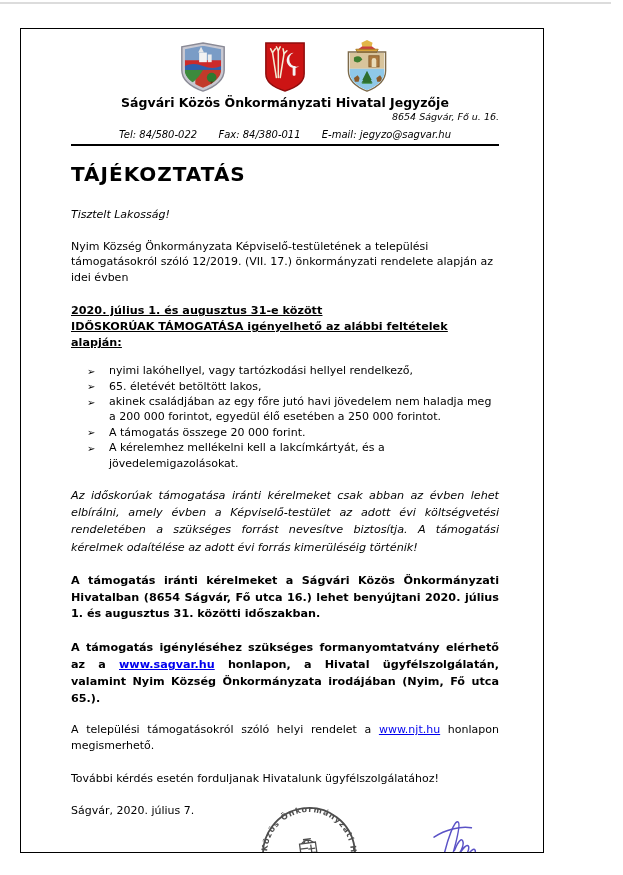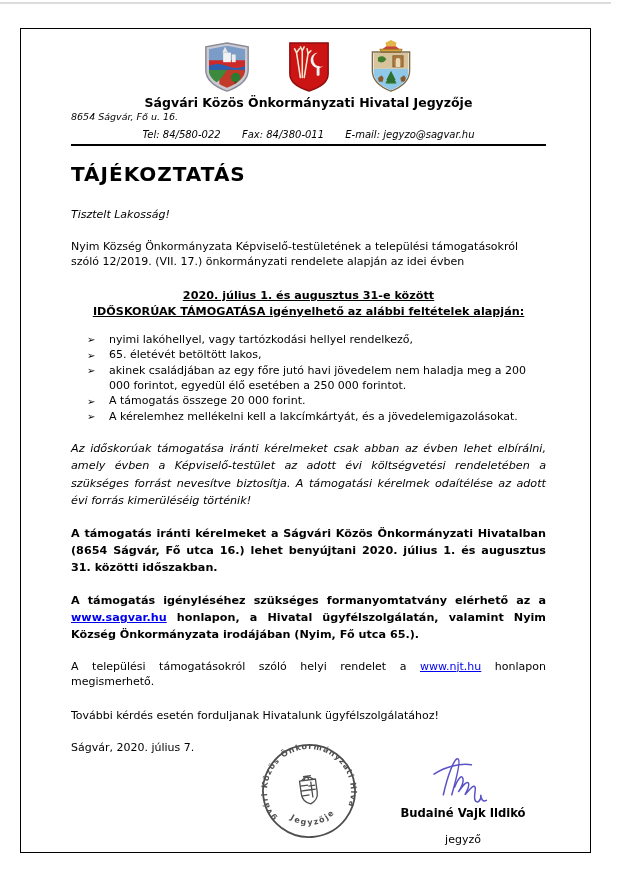--- a/index.html
+++ b/index.html
@@ -4,38 +4,38 @@
 <style>
   html,body { margin:0; padding:0; }
   body {
     width:623px; height:875px; position:relative;
     background:#ffffff; color:#000;
     font-family:"DejaVu Sans","Liberation Sans",sans-serif;
     overflow:hidden;
   }
   .top-edge { position:absolute; top:2px; left:0; width:611px; height:2px; background:#dcdcdc; }
   .frame {
-    position:absolute; left:20px; top:28px; width:571px; height:825px;
+    position:absolute; left:20px; top:28px; width:524px; height:825px;
     border:1.5px solid #000; box-sizing:border-box; overflow:hidden; background:#fff;
   }
   .content { padding:0 44px 0 50px; }
 
   
   .arms-row { display:flex; justify-content:center; align-items:flex-end; gap:32px; padding-top:10px; height:54px; }
   .arms-row svg { display:block; }
   .org-name { text-align:center; font-weight:bold; font-size:12.5px; line-height:14px; margin-top:3px; }
-  .org-address { text-align:left; font-style:italic; font-size:9.5px; line-height:11px; margin-top:1px; }
+  .org-address { text-align:right; font-style:italic; font-size:9.5px; line-height:11px; margin-top:1px; }
   .org-contact { text-align:center; font-style:italic; font-size:10px; line-height:12px; margin-top:7px; padding-bottom:3px; border-bottom:2.5px solid #000; }
   .org-contact span { display:inline-block; margin:0 9px; }
 
   
   .doc-title { font-weight:bold; font-size:20px; letter-spacing:1px; margin-top:16px; }
   .salutation { font-style:italic; font-size:11px; margin-top:22px; }
   .para { font-size:11px; line-height:15.4px; margin-top:18px; }
-  .center-heading { text-align:center; font-weight:bold; font-size:11.2px; line-height:16px; margin-top:18px;text-decoration:underline; }
+  .center-heading { text-align:left; font-weight:bold; font-size:11.2px; line-height:16px; margin-top:18px;text-decoration:underline; }
   .center-heading .uline { text-decoration:underline; }
   ul.bullets { list-style:none; margin:12px 0 0 0; padding:0 0 0 16px; }
   ul.bullets li { position:relative; padding-left:22px; font-size:11px; line-height:15.4px; }
   ul.bullets li .marker { position:absolute; left:0; top:0.5px; font-size:10px; }
   .italic-note { font-style:italic; font-size:11.2px; line-height:17.2px; margin-top:16px; text-align:justify; }
   .bold-para { font-weight:bold; font-size:11.2px; line-height:16.8px; margin-top:17px; text-align:justify; }
   .decree-para { font-size:11px; line-height:15.4px; margin-top:15px; text-align:justify; }
   .plain-line { font-size:11px; margin-top:19px; }
   .dateline { font-size:11px; margin-top:19px; }
   a.doc-link { color:#0000ee; text-decoration:underline; cursor:pointer; }

